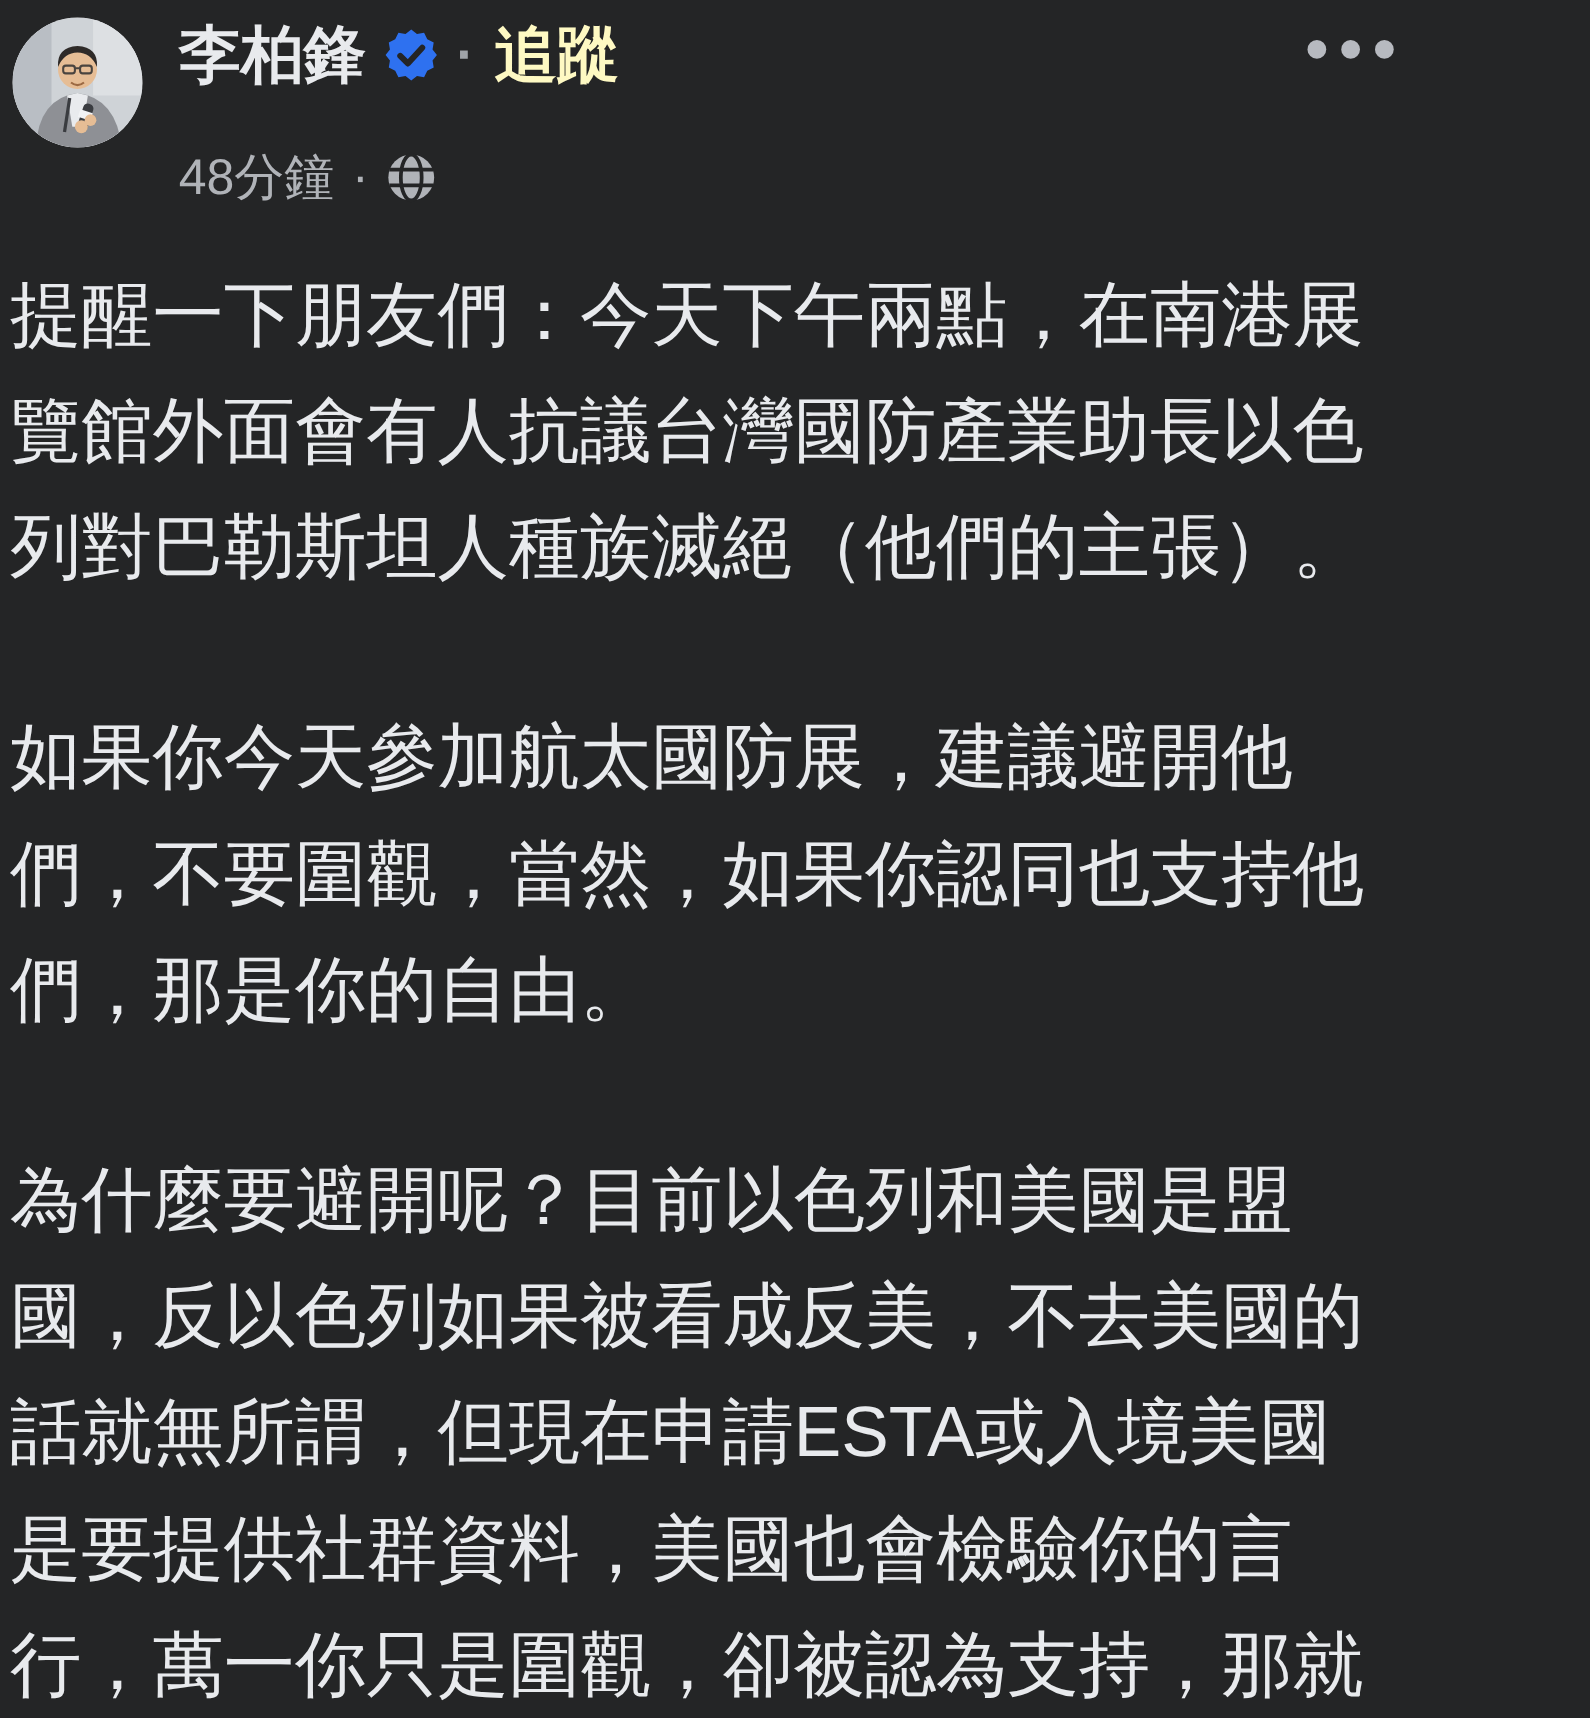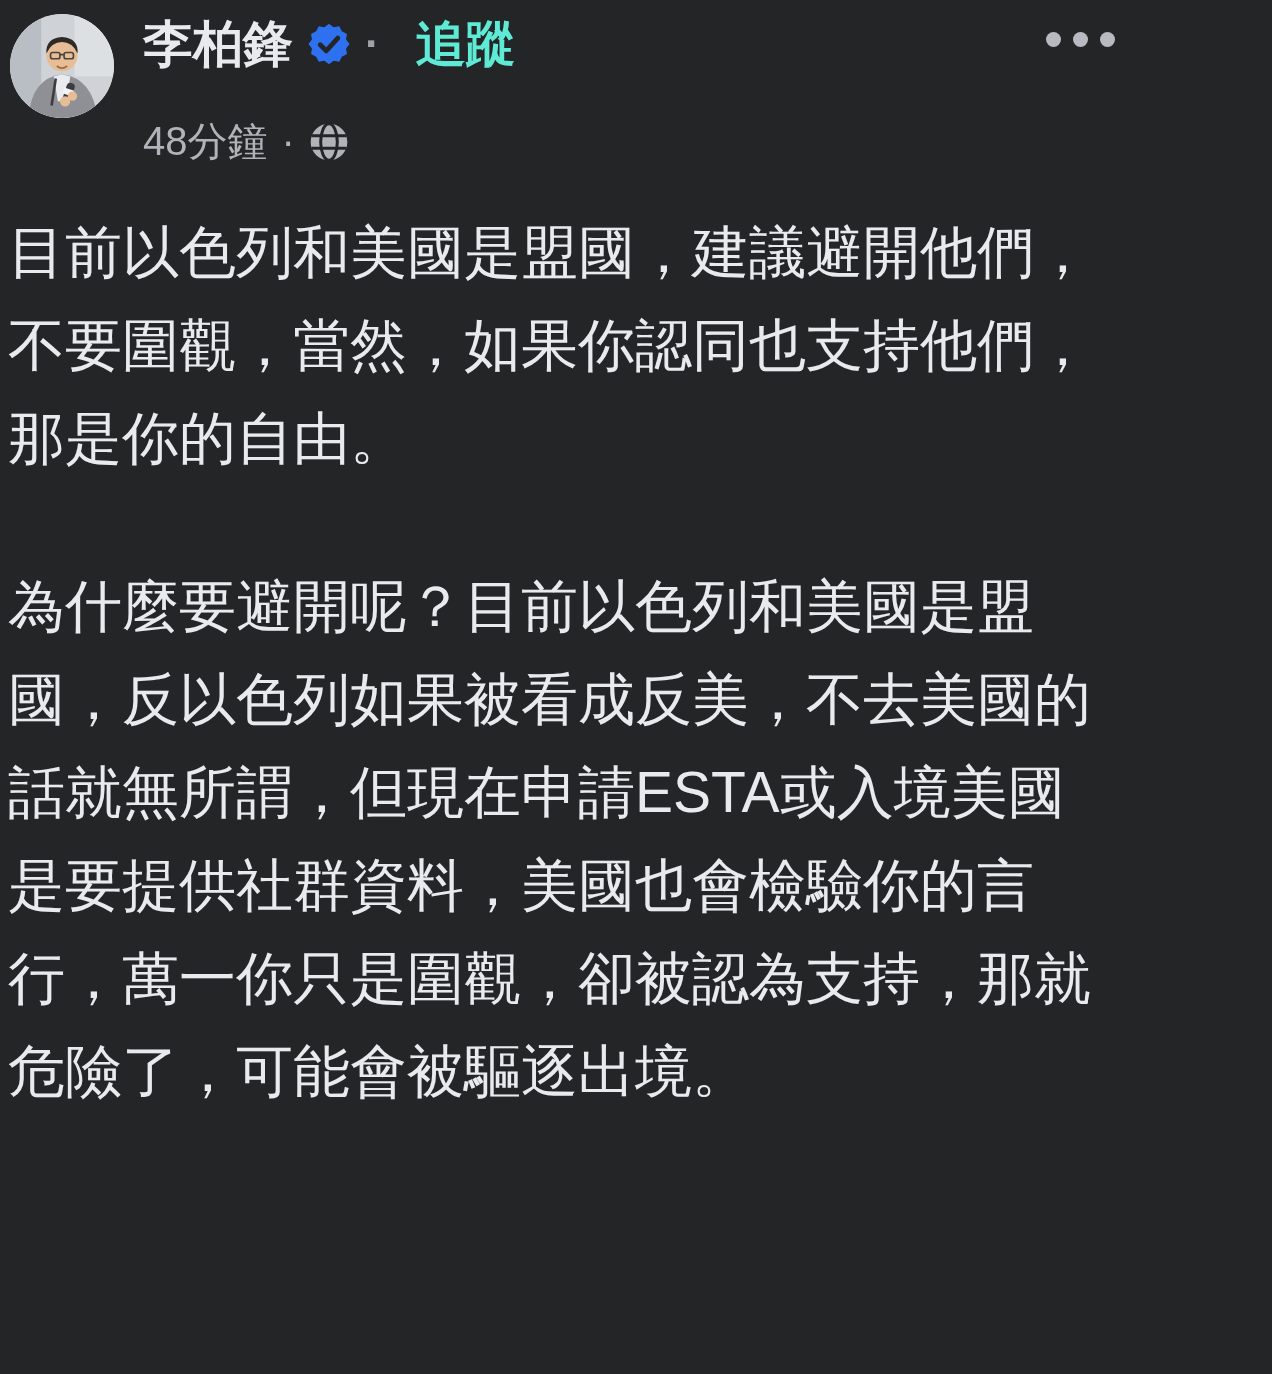--- a/index.html
+++ b/index.html
@@ -55,25 +55,24 @@
     margin-left: 14px;
     flex: 0 0 auto;
   }
   .name-sep {
     color: #9fa3a8;
     font-weight: bold;
     font-size: 44px;
     margin: 0 16px 0 14px;
   }
   .follow-link {
-    color: #5eead4;
+    color: #fef9c3;
     font-weight: bold;
     text-decoration: none;
     cursor: pointer;
-    margin-left: 20px;
   }
   .meta-row {
     display: flex;
     align-items: center;
     margin-top: 42px;
     font-size: 40px;
     color: #b0b3b8;
     white-space: nowrap;
   }
   .meta-sep {
@@ -182,17 +181,18 @@
 
     <div class="more-button">
       <span class="dot"></span>
       <span class="dot"></span>
       <span class="dot"></span>
     </div>
 
   </div>
 
   <div class="post-body">
-    <p>目前以色列和美國是盟國，建議避開他們，不要圍觀，當然，如果你認同也支持他們，那是你的自由。</p>
+    <p>提醒一下朋友們：今天下午兩點，在南港展覽館外面會有人抗議台灣國防產業助長以色列對巴勒斯坦人種族滅絕（他們的主張）。</p>
+    <p>如果你今天參加航太國防展，建議避開他們，不要圍觀，當然，如果你認同也支持他們，那是你的自由。</p>
     <p>為什麼要避開呢？目前以色列和美國是盟國，反以色列如果被看成反美，不去美國的話就無所謂，但現在申請ESTA或入境美國是要提供社群資料，美國也會檢驗你的言行，萬一你只是圍觀，卻被認為支持，那就危險了，可能會被驅逐出境。</p>
   </div>
 
 </div>
 
 </body></html>

